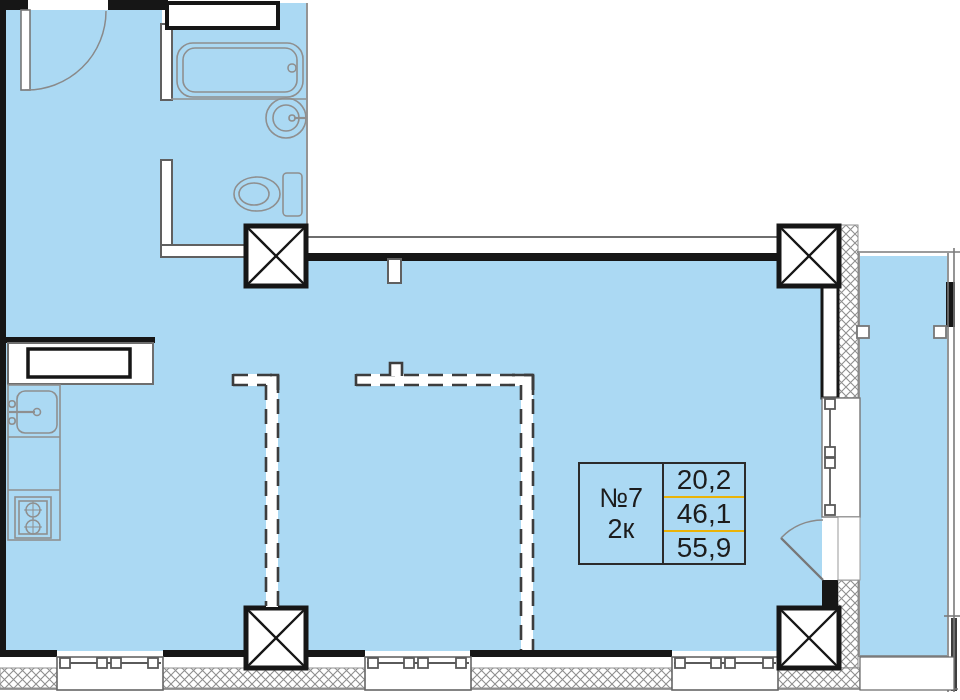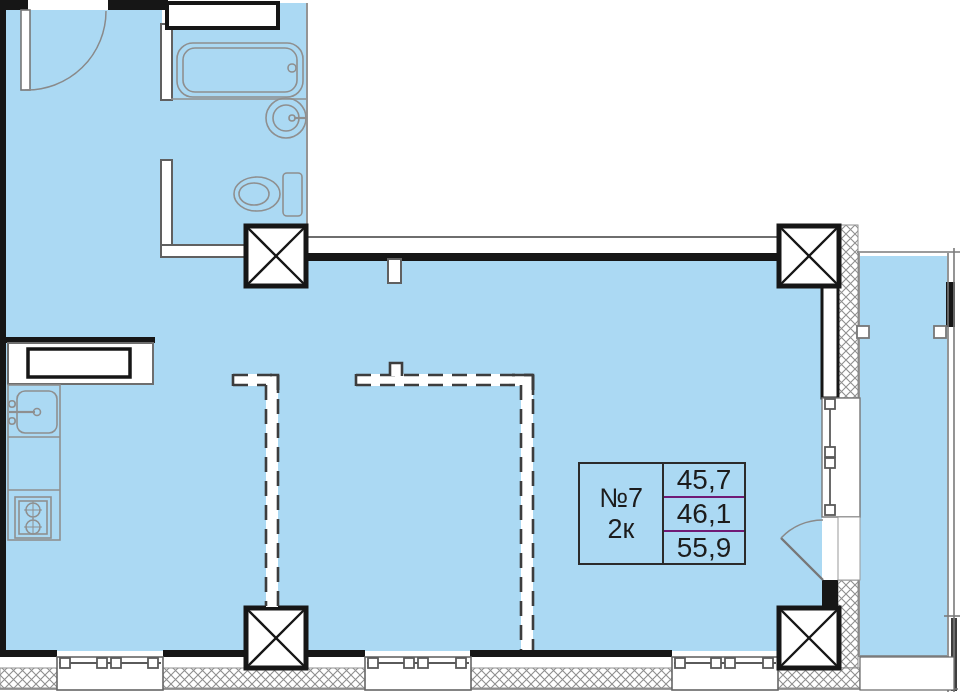--- a/index.html
+++ b/index.html
@@ -17,21 +17,21 @@
   .uc-left{
     width:84px;box-sizing:border-box;border-right:2px solid #2b2b2b;
     display:flex;flex-direction:column;align-items:center;justify-content:center;
     font-size:27px;line-height:31px;letter-spacing:0;
   }
   .uc-right{flex:1;display:flex;flex-direction:column;}
   .uc-cell{
     flex:1;display:flex;align-items:center;justify-content:center;
     font-size:28px;box-sizing:border-box;
   }
-  .uc-cell + .uc-cell{border-top:2px solid #701a75;}
+  .uc-cell + .uc-cell{border-top:2px solid #eab308;}
 </style>
 </head>
 <body>
 
 <div class="stage">
 
 <svg class="plan-svg" width="960" height="700" viewBox="0 0 960 700">
   <defs>
     <pattern id="hatch" patternUnits="userSpaceOnUse" width="9" height="9">
       <rect width="9" height="9" fill="#ffffff"></rect>
@@ -248,19 +248,19 @@
     </g>
   </g>
 </svg>
 
   <div class="unit-card">
     <div class="uc-left">
       <div>№7</div>
       <div>2к</div>
     </div>
     <div class="uc-right">
-      <div class="uc-cell">45,7</div>
+      <div class="uc-cell">20,2</div>
       <div class="uc-cell">46,1</div>
       <div class="uc-cell">55,9</div>
     </div>
   </div>
 
 </div>
 
 </body></html>

